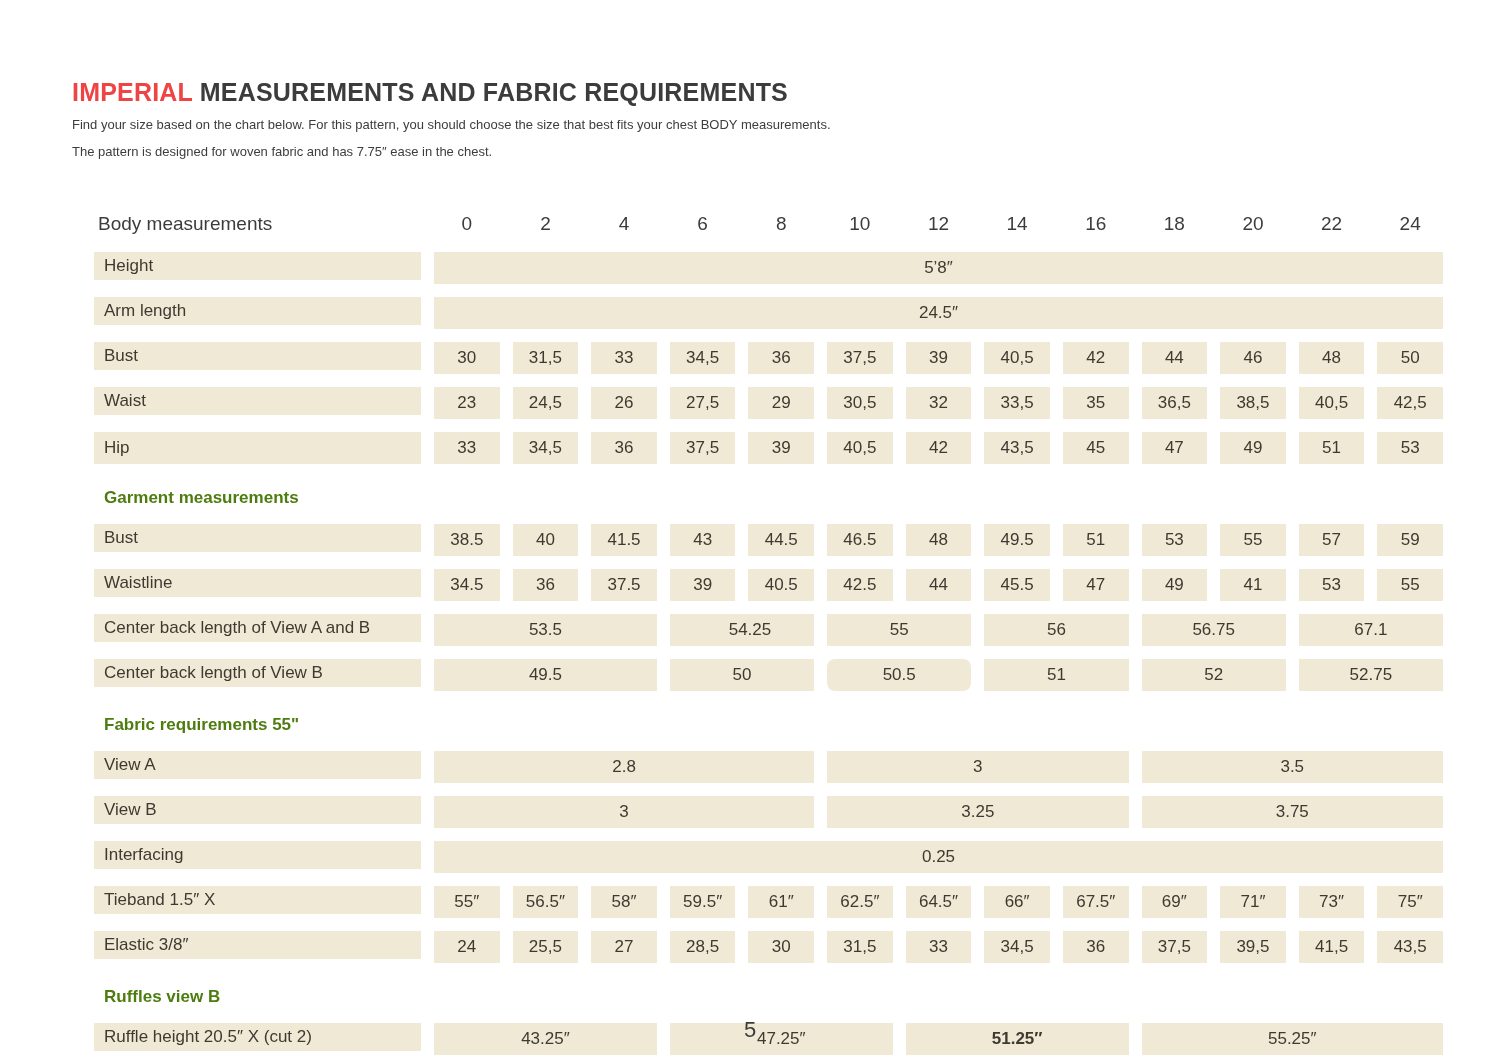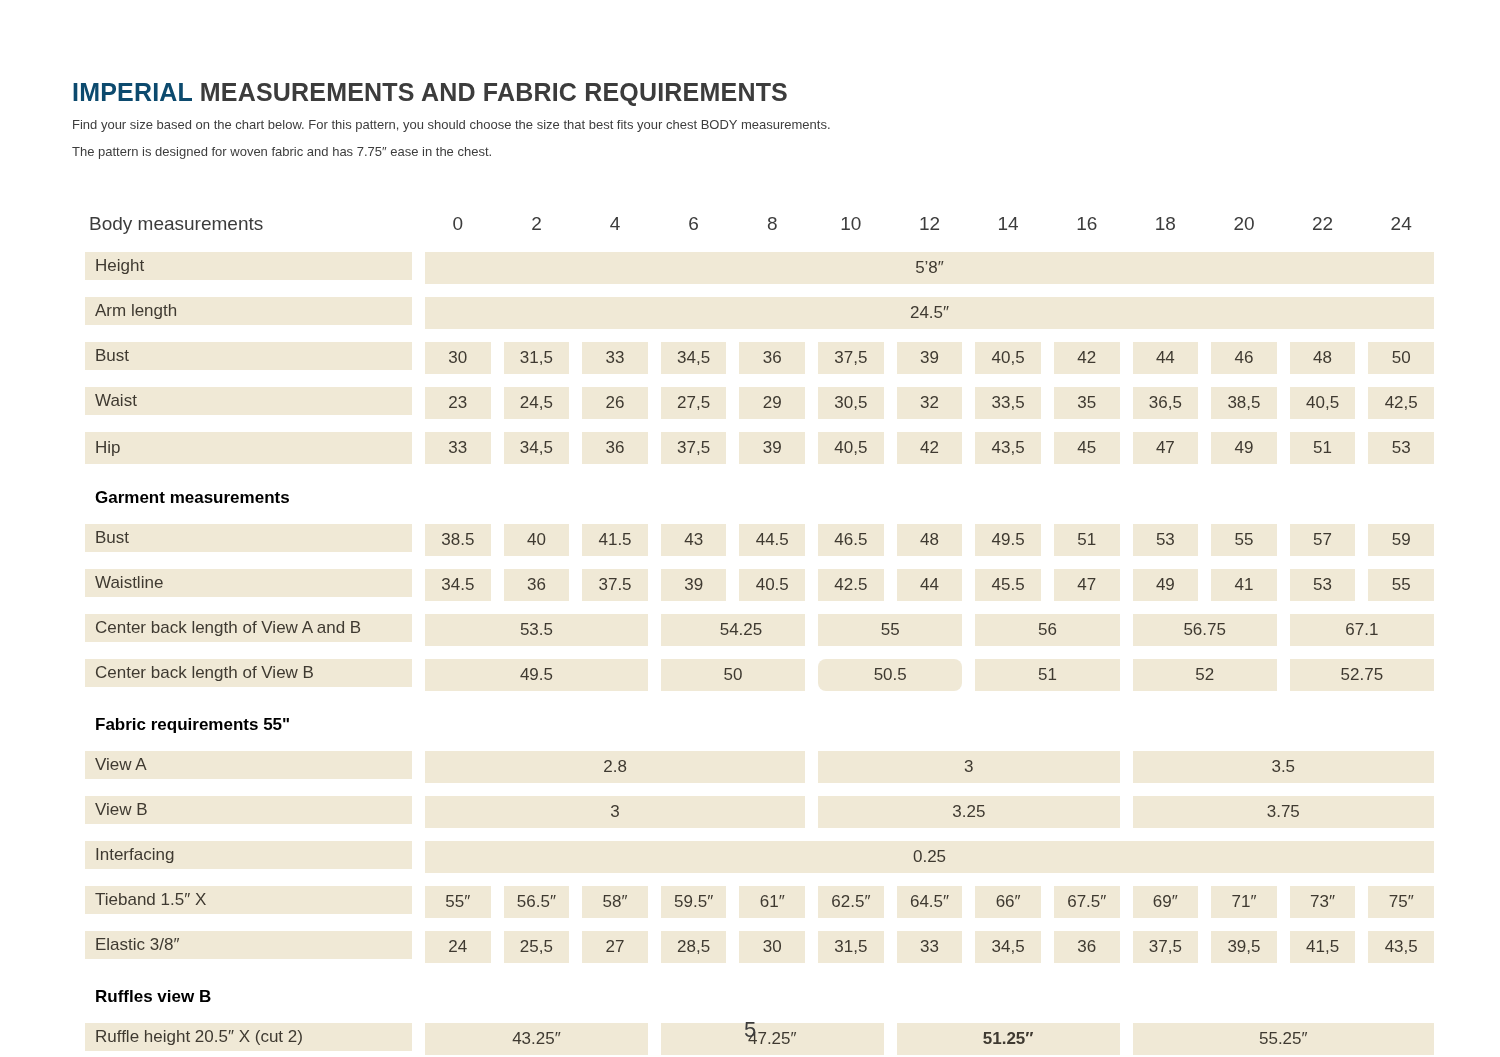--- a/index.html
+++ b/index.html
@@ -6,26 +6,26 @@
   html, body { background: #ffffff; }
   body {
     width: 1500px; height: 1057px;
     font-family: "Liberation Sans", sans-serif;
     color: #3c3c3c;
     position: relative;
     overflow: hidden;
   }
   .page { padding: 78px 73px 0 72px; }
   .title { font-size: 25px; font-weight: 600; letter-spacing: 0.2px; color: #3c3c3c; }
-  .title .accent { color: #0c4a6e; }
+  .title .accent { color: #ef4444; }
   .subtitle { font-size: 13px; line-height: 27px; color: #3d3d3d; margin-top: 4px; }
 
   .size-table {
     margin-top: 44px;
-    margin-left: 13px;
+    margin-left: 22px;
     width: 1349px;
     display: grid;
     grid-template-columns: 327px repeat(13, 1fr);
     column-gap: 7px;
     row-gap: 6px;
     align-items: stretch;
     gap: 13px;
   }
   .hdr-label {
     height: 30px; display: flex; align-items: center;
@@ -42,21 +42,21 @@
   }
   .val {
     background: #f0e9d6; height: 32px;
     display: flex; align-items: center; justify-content: center;
     font-size: 17px; color: #3f3a31;
   }
   .tall { height: 32px; }
   .sec {
     grid-column: 1 / -1; height: 34px;
     display: flex; align-items: flex-end; padding-bottom: 3px; padding-left: 10px;
-    font-size: 17px; font-weight: 700; color: #000000;
+    font-size: 17px; font-weight: 700; color: #4d7c0f;
   }
   .page-number {
     position: absolute; left: 0; right: 0; bottom: 14px;
     text-align: center; font-size: 22px; color: #3c3c3c;
   }
 </style>
 </head>
 <body>
 
 <div class="page">

